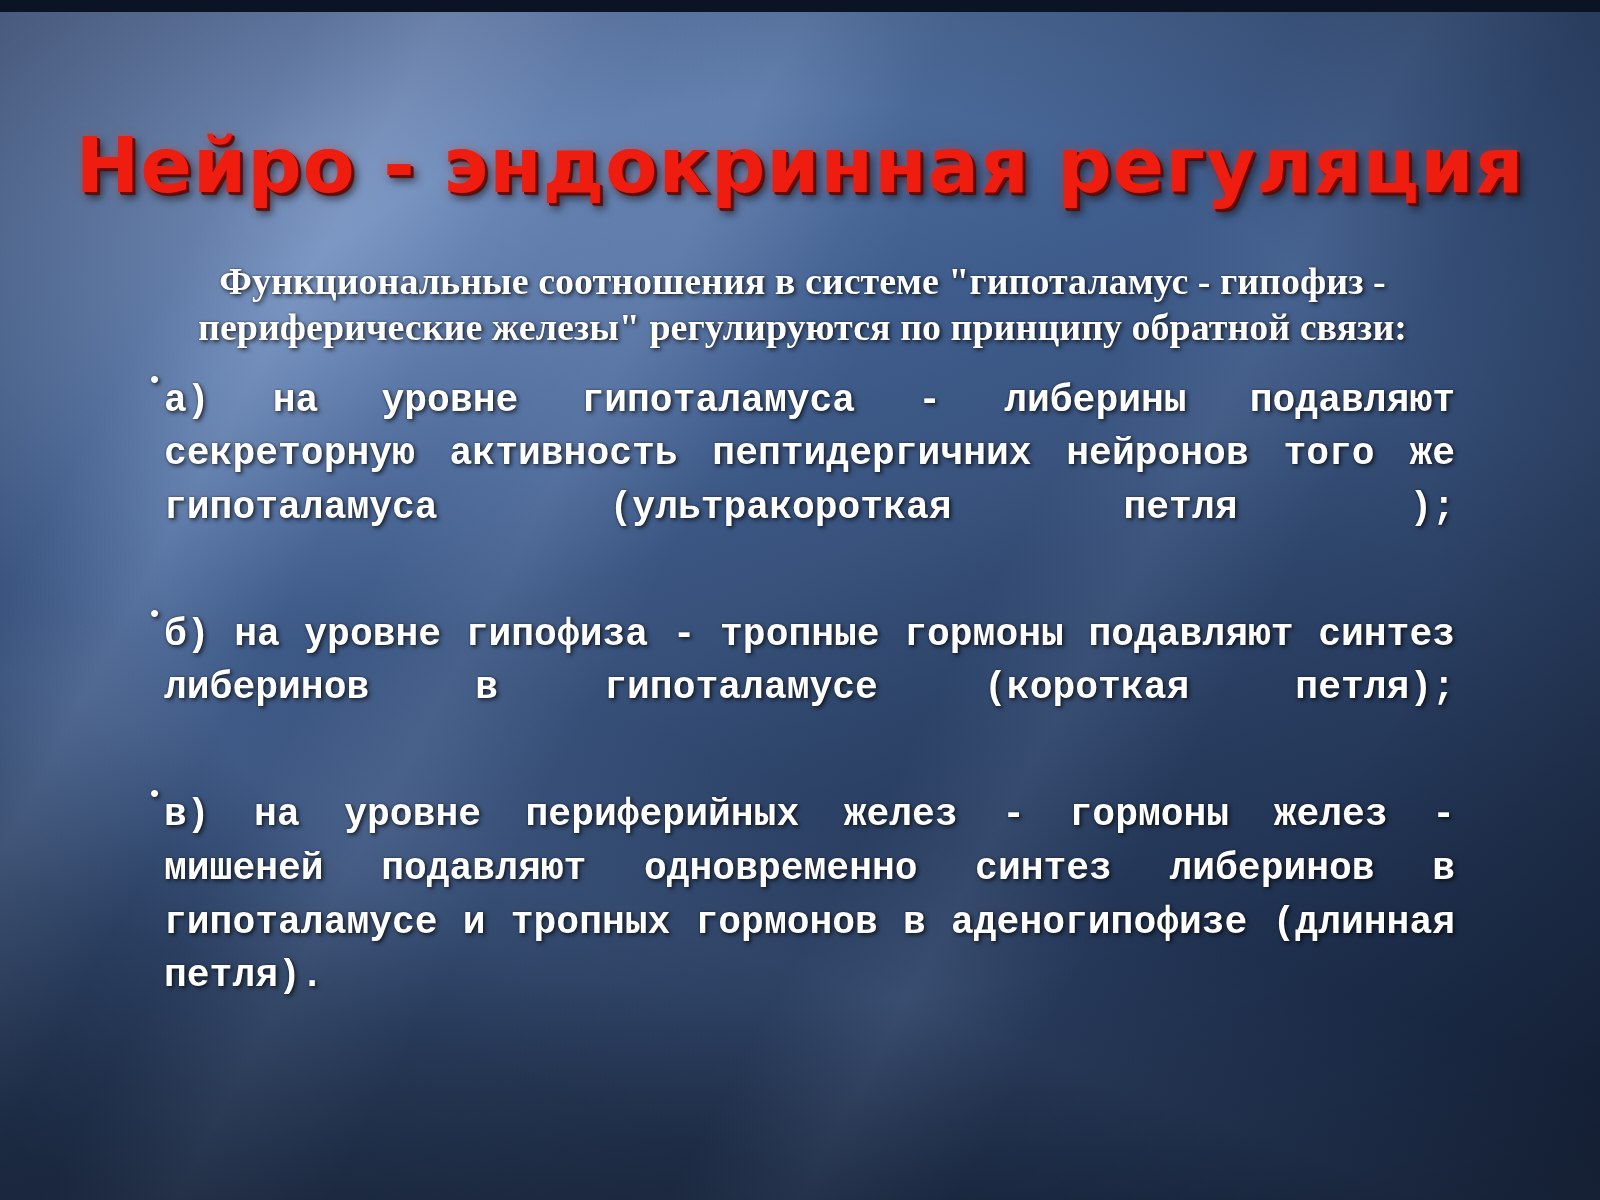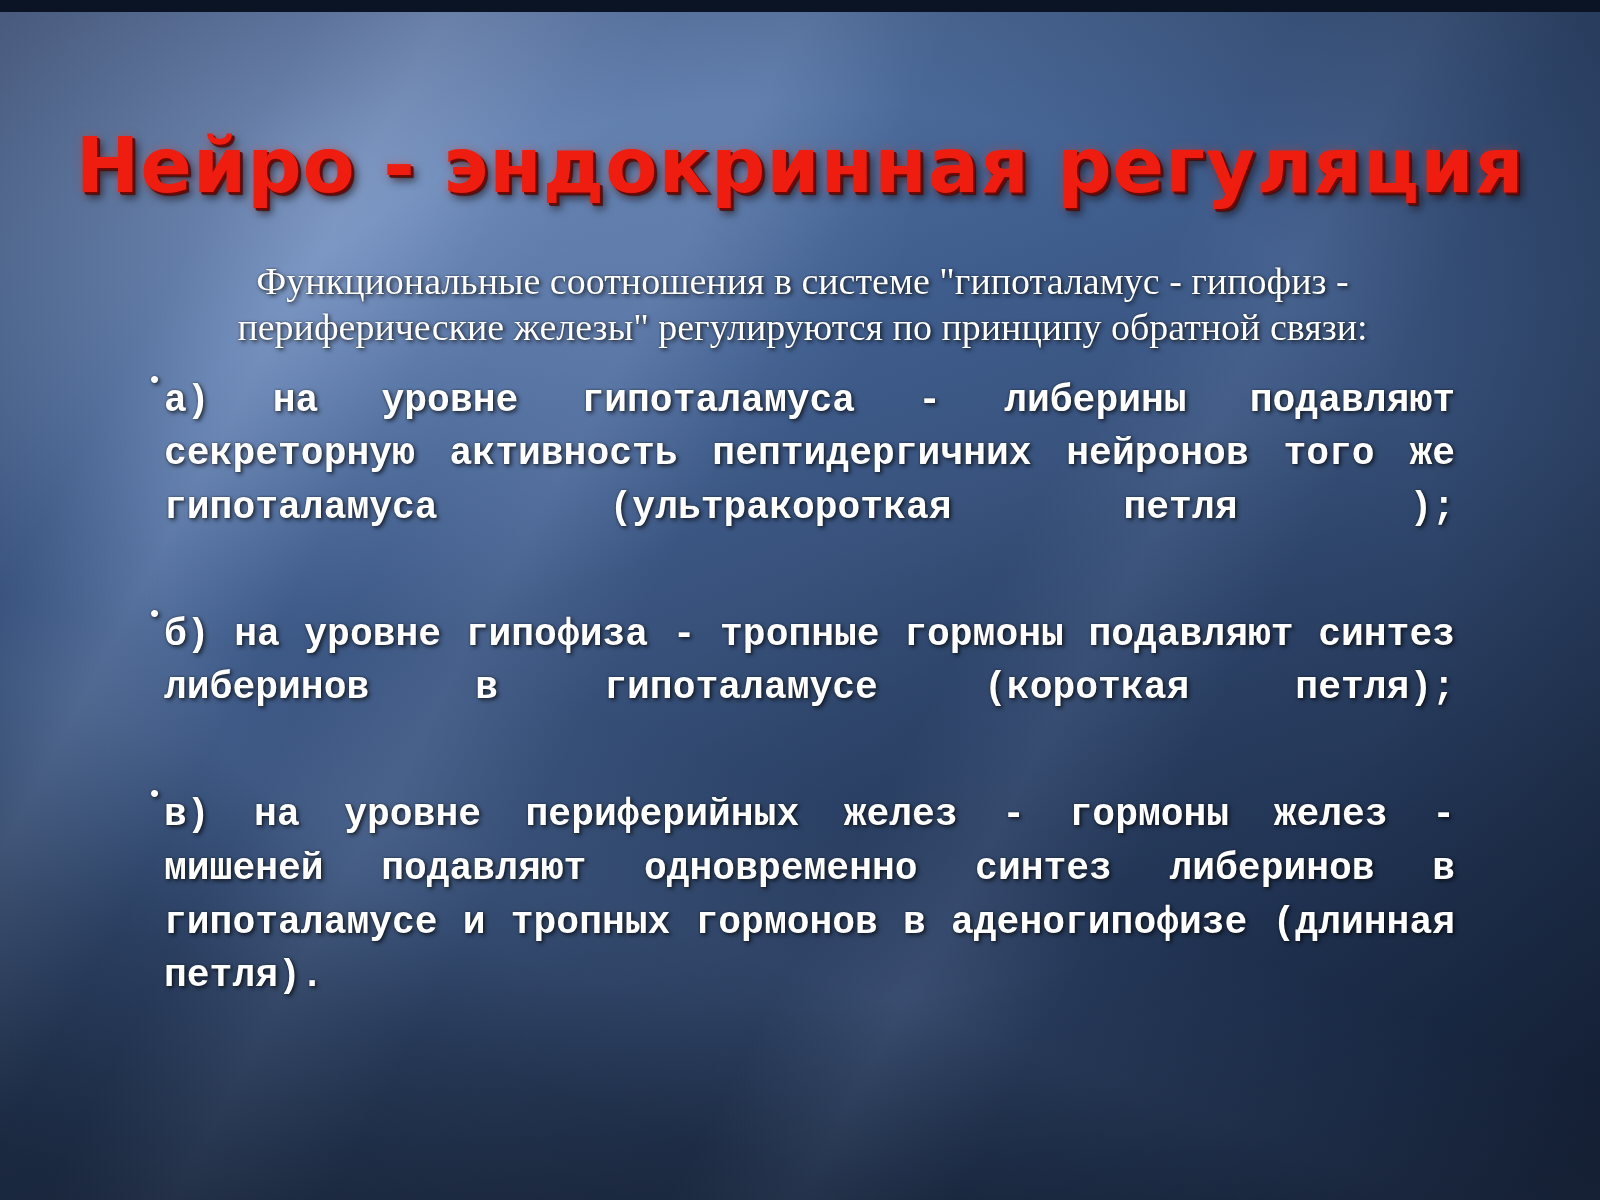--- a/index.html
+++ b/index.html
@@ -69,21 +69,21 @@
     position: absolute;
     left: 150px;
     top: 246px;
     width: 1305px;
     color: #ffffff;
     text-shadow: 2px 2px 4px rgba(0,0,0,0.65), 0 0 2px rgba(0,0,0,0.5);
   }
 
   .lead {
     font-size: 38px;
-    font-weight: normal;
+    font-weight: bold;
     line-height: 1.22;
     text-align: center;
     margin: 0 0 22px 0;
     padding: 0 8px;
   }
 
   .para {
     position: relative;
     font-size: 38px;
     font-weight: bold;

